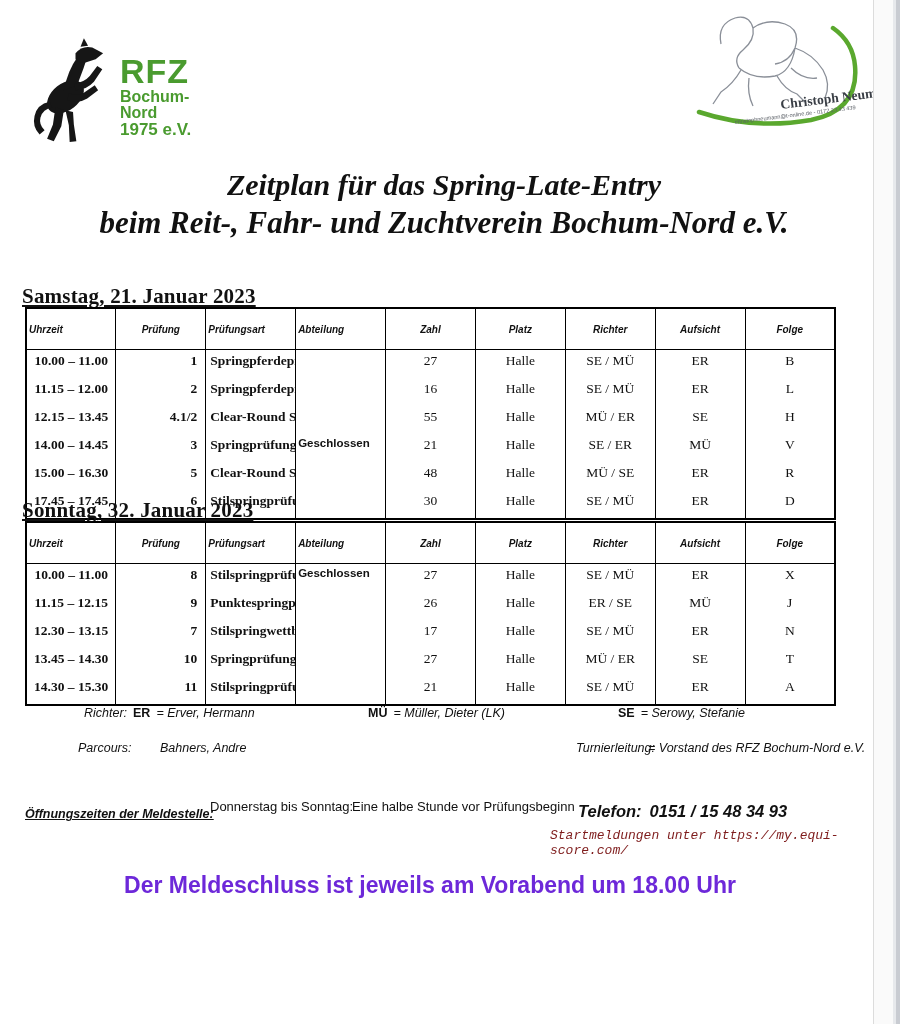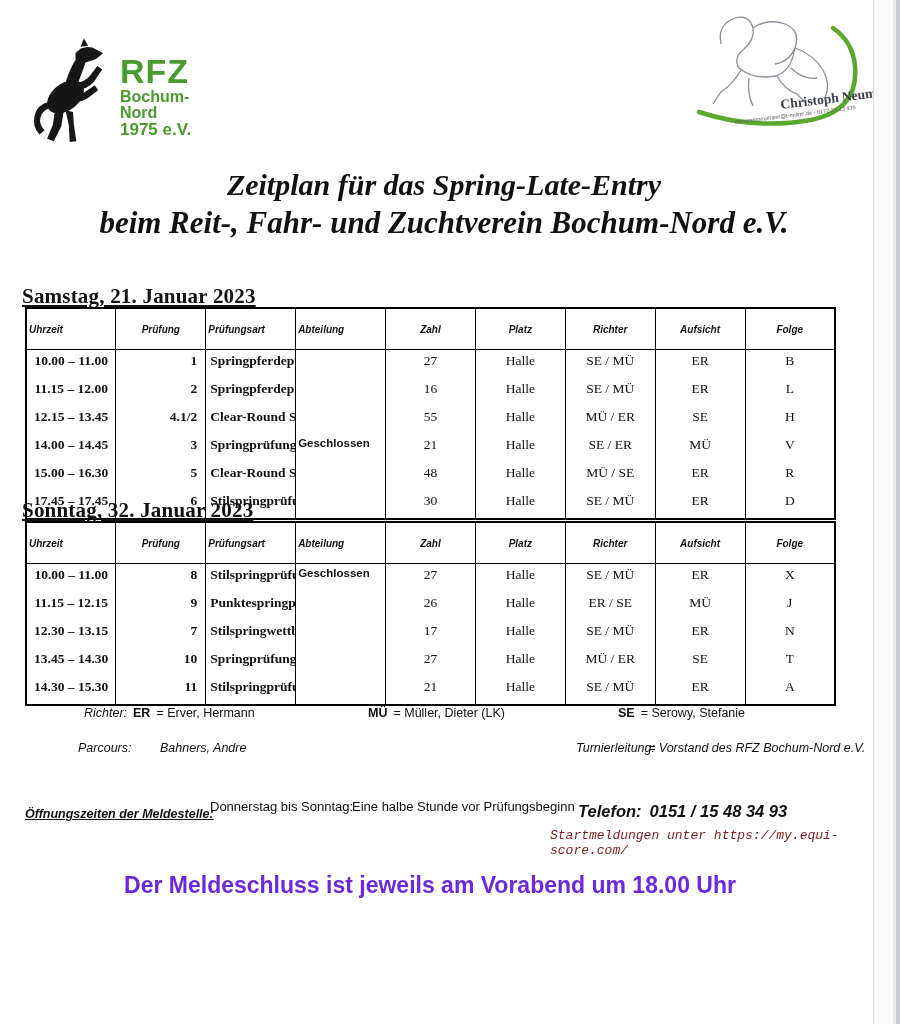--- a/index.html
+++ b/index.html
@@ -61,21 +61,21 @@
   .code{font-family:"Liberation Sans",sans-serif;font-weight:bold;font-style:normal;}
   .off{position:absolute;font-size:12.5px;}
   .o-richter-label{left:84px;top:706px;}
   .o-er{left:133px;top:706px;}
   .o-mu{left:368px;top:706px;}
   .o-se{left:618px;top:706px;}
   .o-parcours-label{left:78px;top:741px;}
   .o-parcours-name{left:160px;top:741px;}
   .o-tl-label{left:576px;top:741px;}
   .o-tl-name{left:648px;top:741px;}
-  .off .name{font-family:"Liberation Sans",sans-serif;margin-left:6px;}
+  .off .name{font-family:"Liberation Sans",sans-serif;font-style:italic;margin-left:6px;}
 
   
   .melde-label{position:absolute;left:25px;top:807px;font-size:12.5px;
                font-family:"Liberation Sans",sans-serif;font-style:italic;font-weight:bold;
                text-decoration:underline;}
   .melde-days{position:absolute;left:210px;top:799px;font-size:13px;
               font-family:"Liberation Sans",sans-serif;}
   .melde-hours{position:absolute;left:352px;top:799px;font-size:13px;
                font-family:Liberation Sans, sans-serif;}
   .phone{position:absolute;left:578px;top:802px;font-size:16.5px;

